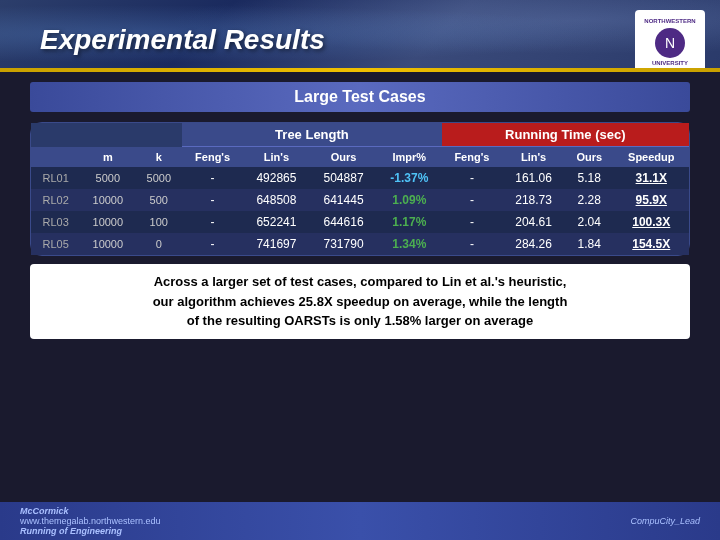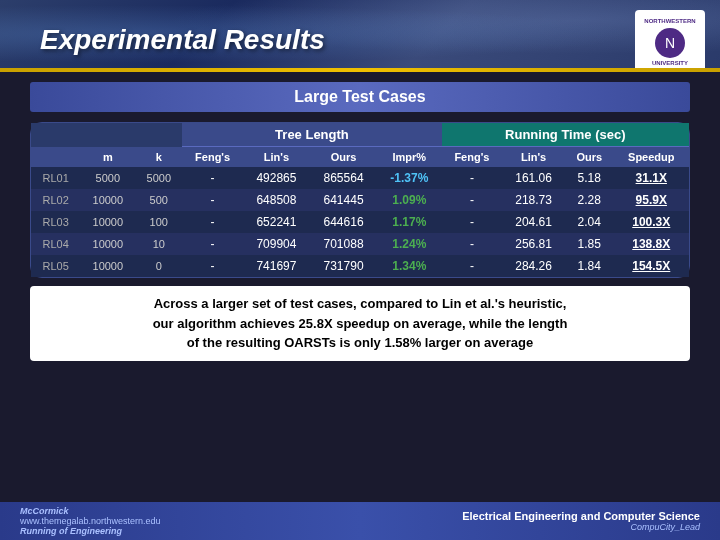--- a/index.html
+++ b/index.html
@@ -237,21 +237,21 @@
     .empty-header {
       background: #2a3a6a !important;
     }
 
     th.tree-group {
       background: #3a4a8a;
       border-bottom: 1px solid #5a6abf;
     }
 
     th.running-group {
-      background: #0f766e;
+      background: #b91c1c;
       border-bottom: 1px solid #5a6abf;
     }
   </style>
 </head>
 <body>
 
 <div class="header-bg">
   <div class="header-title">Experimental Results</div>
   <div class="northwestern-logo">
     <div class="logo-text-top">NORTHWESTERN</div>
@@ -287,21 +287,21 @@
           <th>Speedup</th>
         </tr>
       </thead>
       <tbody id="table-body">
       <tr>
     <td class="row-label">RL01</td>
     <td class="small-num">5000</td>
     <td class="small-num">5000</td>
     <td>-</td>
     <td>492865</td>
-    <td>865564</td>
+    <td>504887</td>
     <td class="highlight-blue">-1.37%</td>
     <td>-</td>
     <td>161.06</td>
     <td>5.18</td>
     <td class="highlight-yellow bold-white">31.1X</td>
   </tr>
           <tr>
     <td class="row-label">RL02</td>
     <td class="small-num">10000</td>
     <td class="small-num">500</td>
@@ -321,33 +321,20 @@
     <td>-</td>
     <td>652241</td>
     <td>644616</td>
     <td class="highlight-green">1.17%</td>
     <td>-</td>
     <td>204.61</td>
     <td>2.04</td>
     <td class="highlight-yellow bold-white">100.3X</td>
   </tr>
           <tr>
-    <td class="row-label">RL04</td>
-    <td class="small-num">10000</td>
-    <td class="small-num">10</td>
-    <td>-</td>
-    <td>709904</td>
-    <td>701088</td>
-    <td class="highlight-green">1.24%</td>
-    <td>-</td>
-    <td>256.81</td>
-    <td>1.85</td>
-    <td class="highlight-yellow bold-white">138.8X</td>
-  </tr>
-          <tr>
     <td class="row-label">RL05</td>
     <td class="small-num">10000</td>
     <td class="small-num">0</td>
     <td>-</td>
     <td>741697</td>
     <td>731790</td>
     <td class="highlight-green">1.34%</td>
     <td>-</td>
     <td>284.26</td>
     <td>1.84</td>
@@ -364,16 +351,15 @@
   </div>
 </div>
 
 <div class="footer">
   <div class="footer-left">
     <span class="footer-logo-text">McCormick</span>
     <span class="footer-url">www.themegalab.northwestern.edu</span>
     <span class="footer-logo-text">Running of Engineering</span>
   </div>
   <div style="text-align:right;">
-    <div class="footer-dept">Electrical Engineering and Computer Science</div>
     <div class="footer-subdept">CompuCity_Lead</div>
   </div>
 </div>
 
 </body></html>

